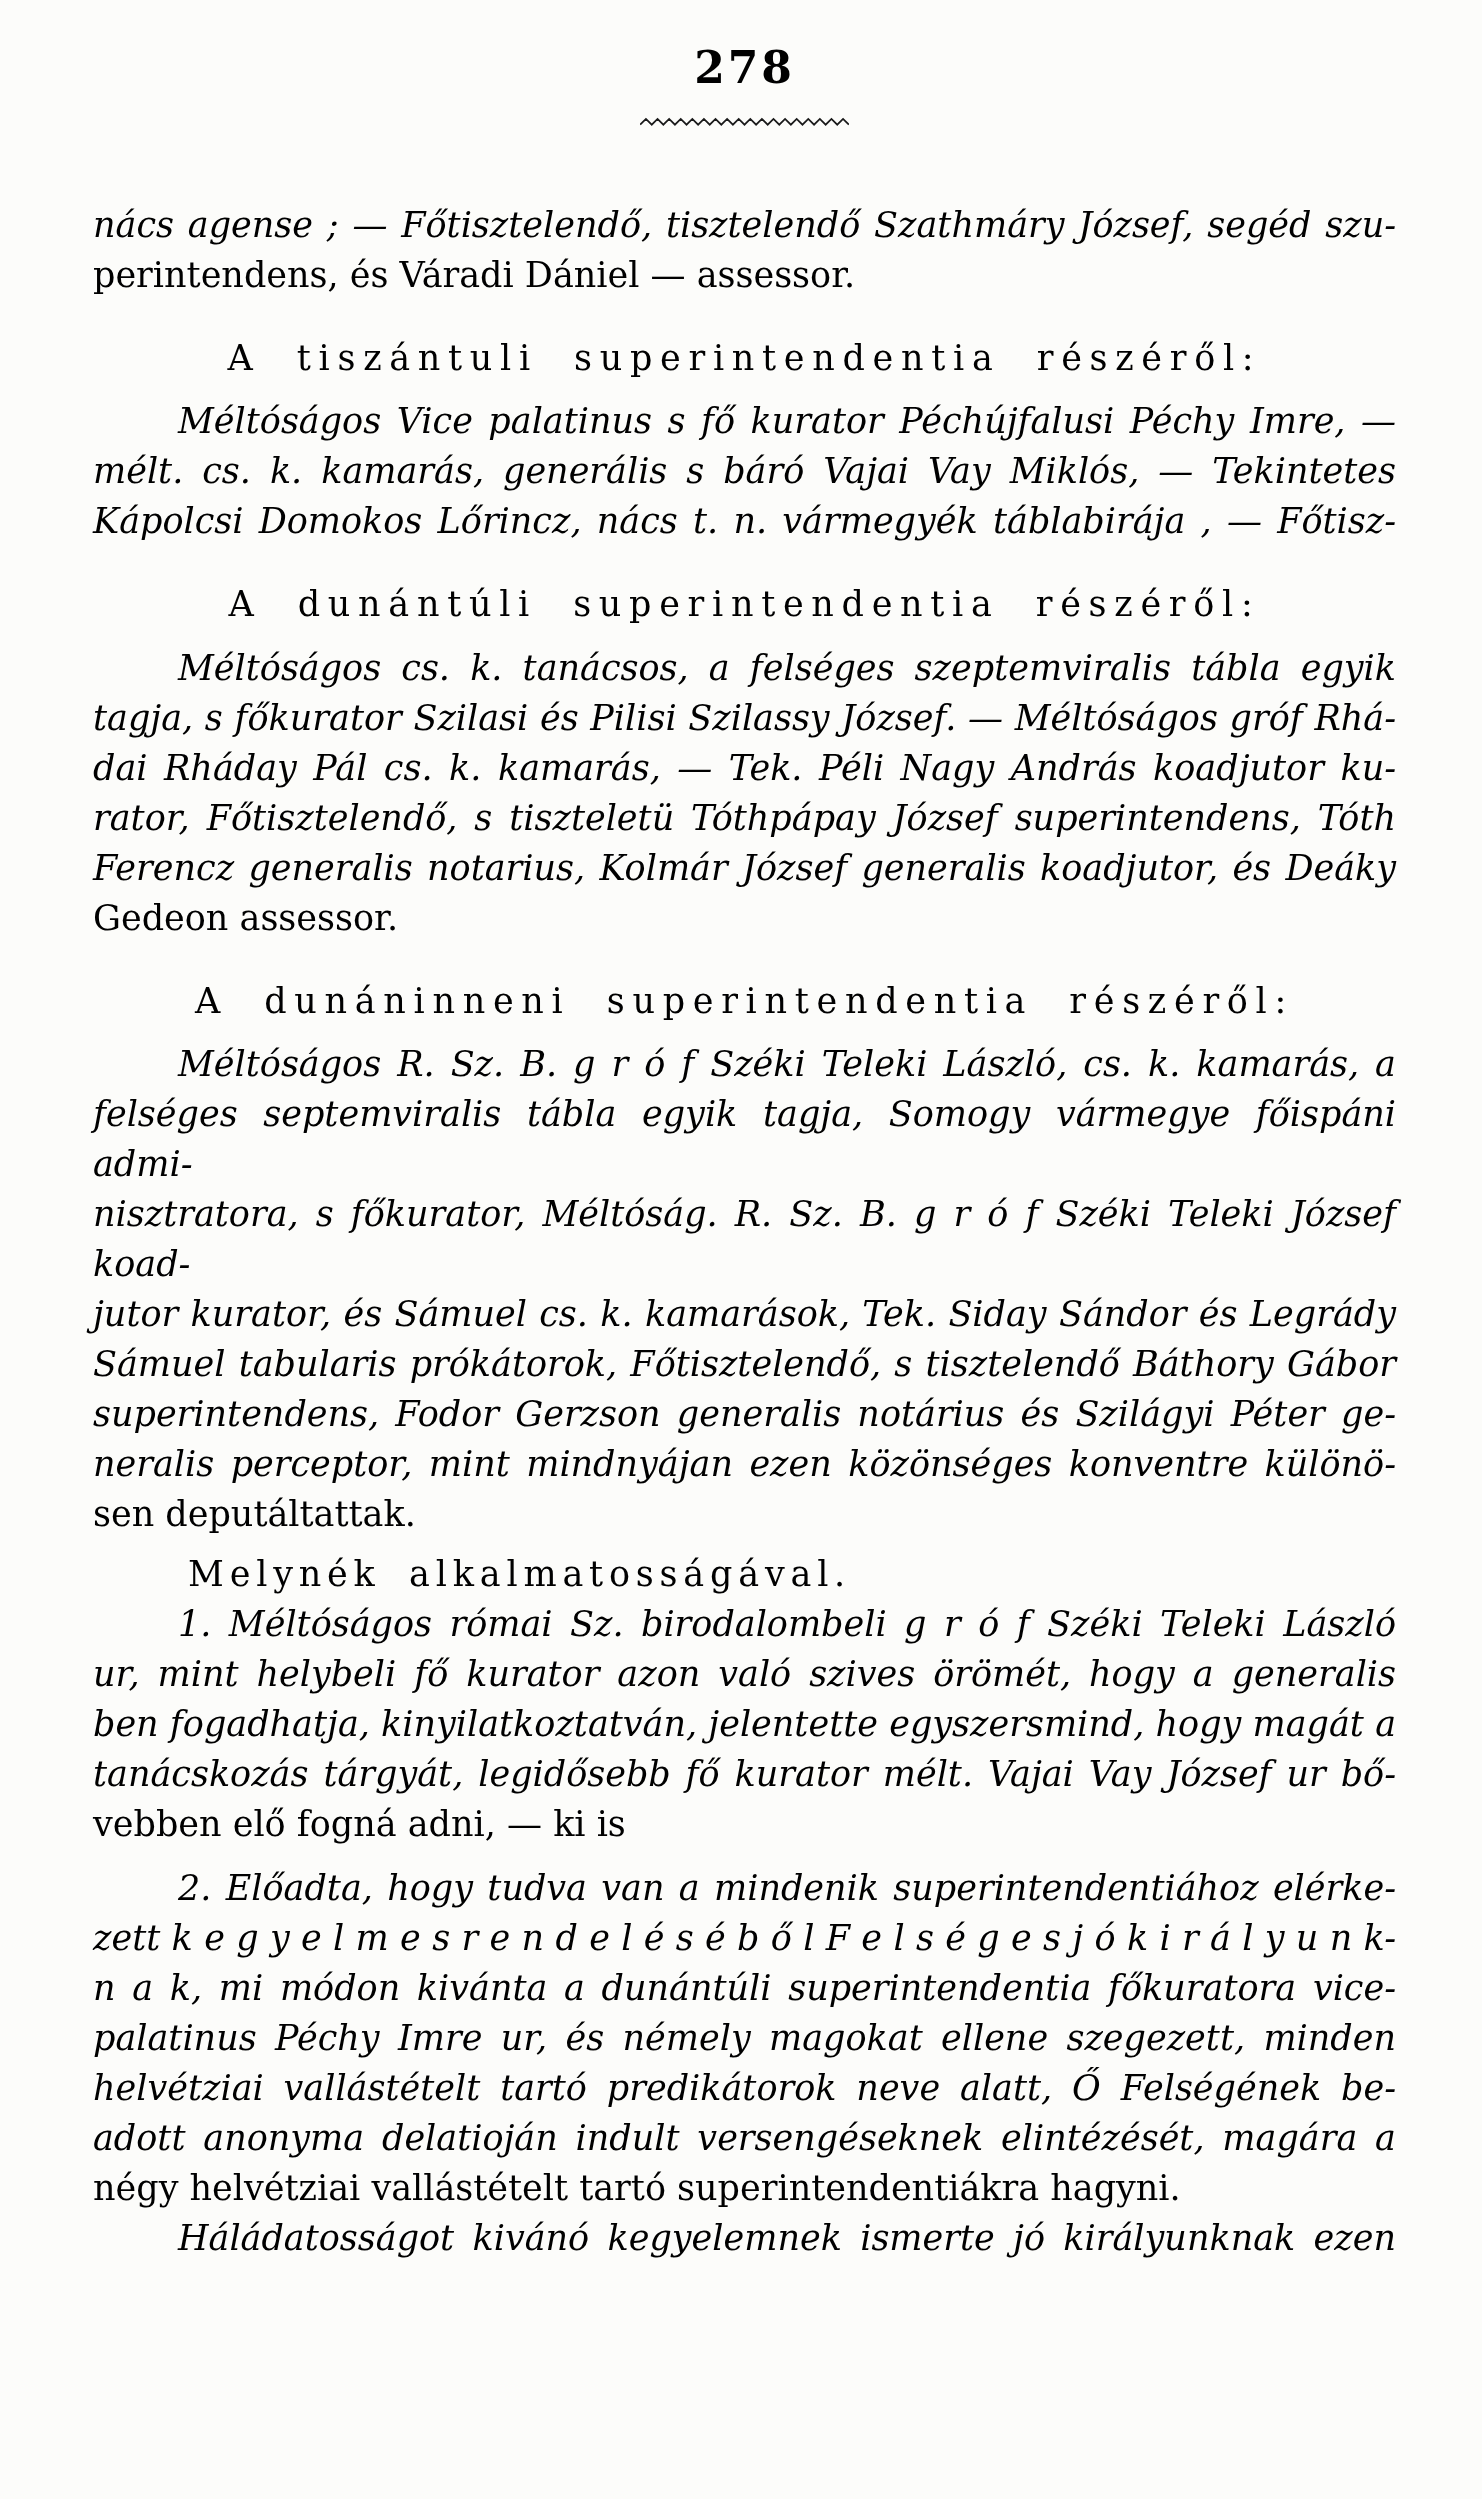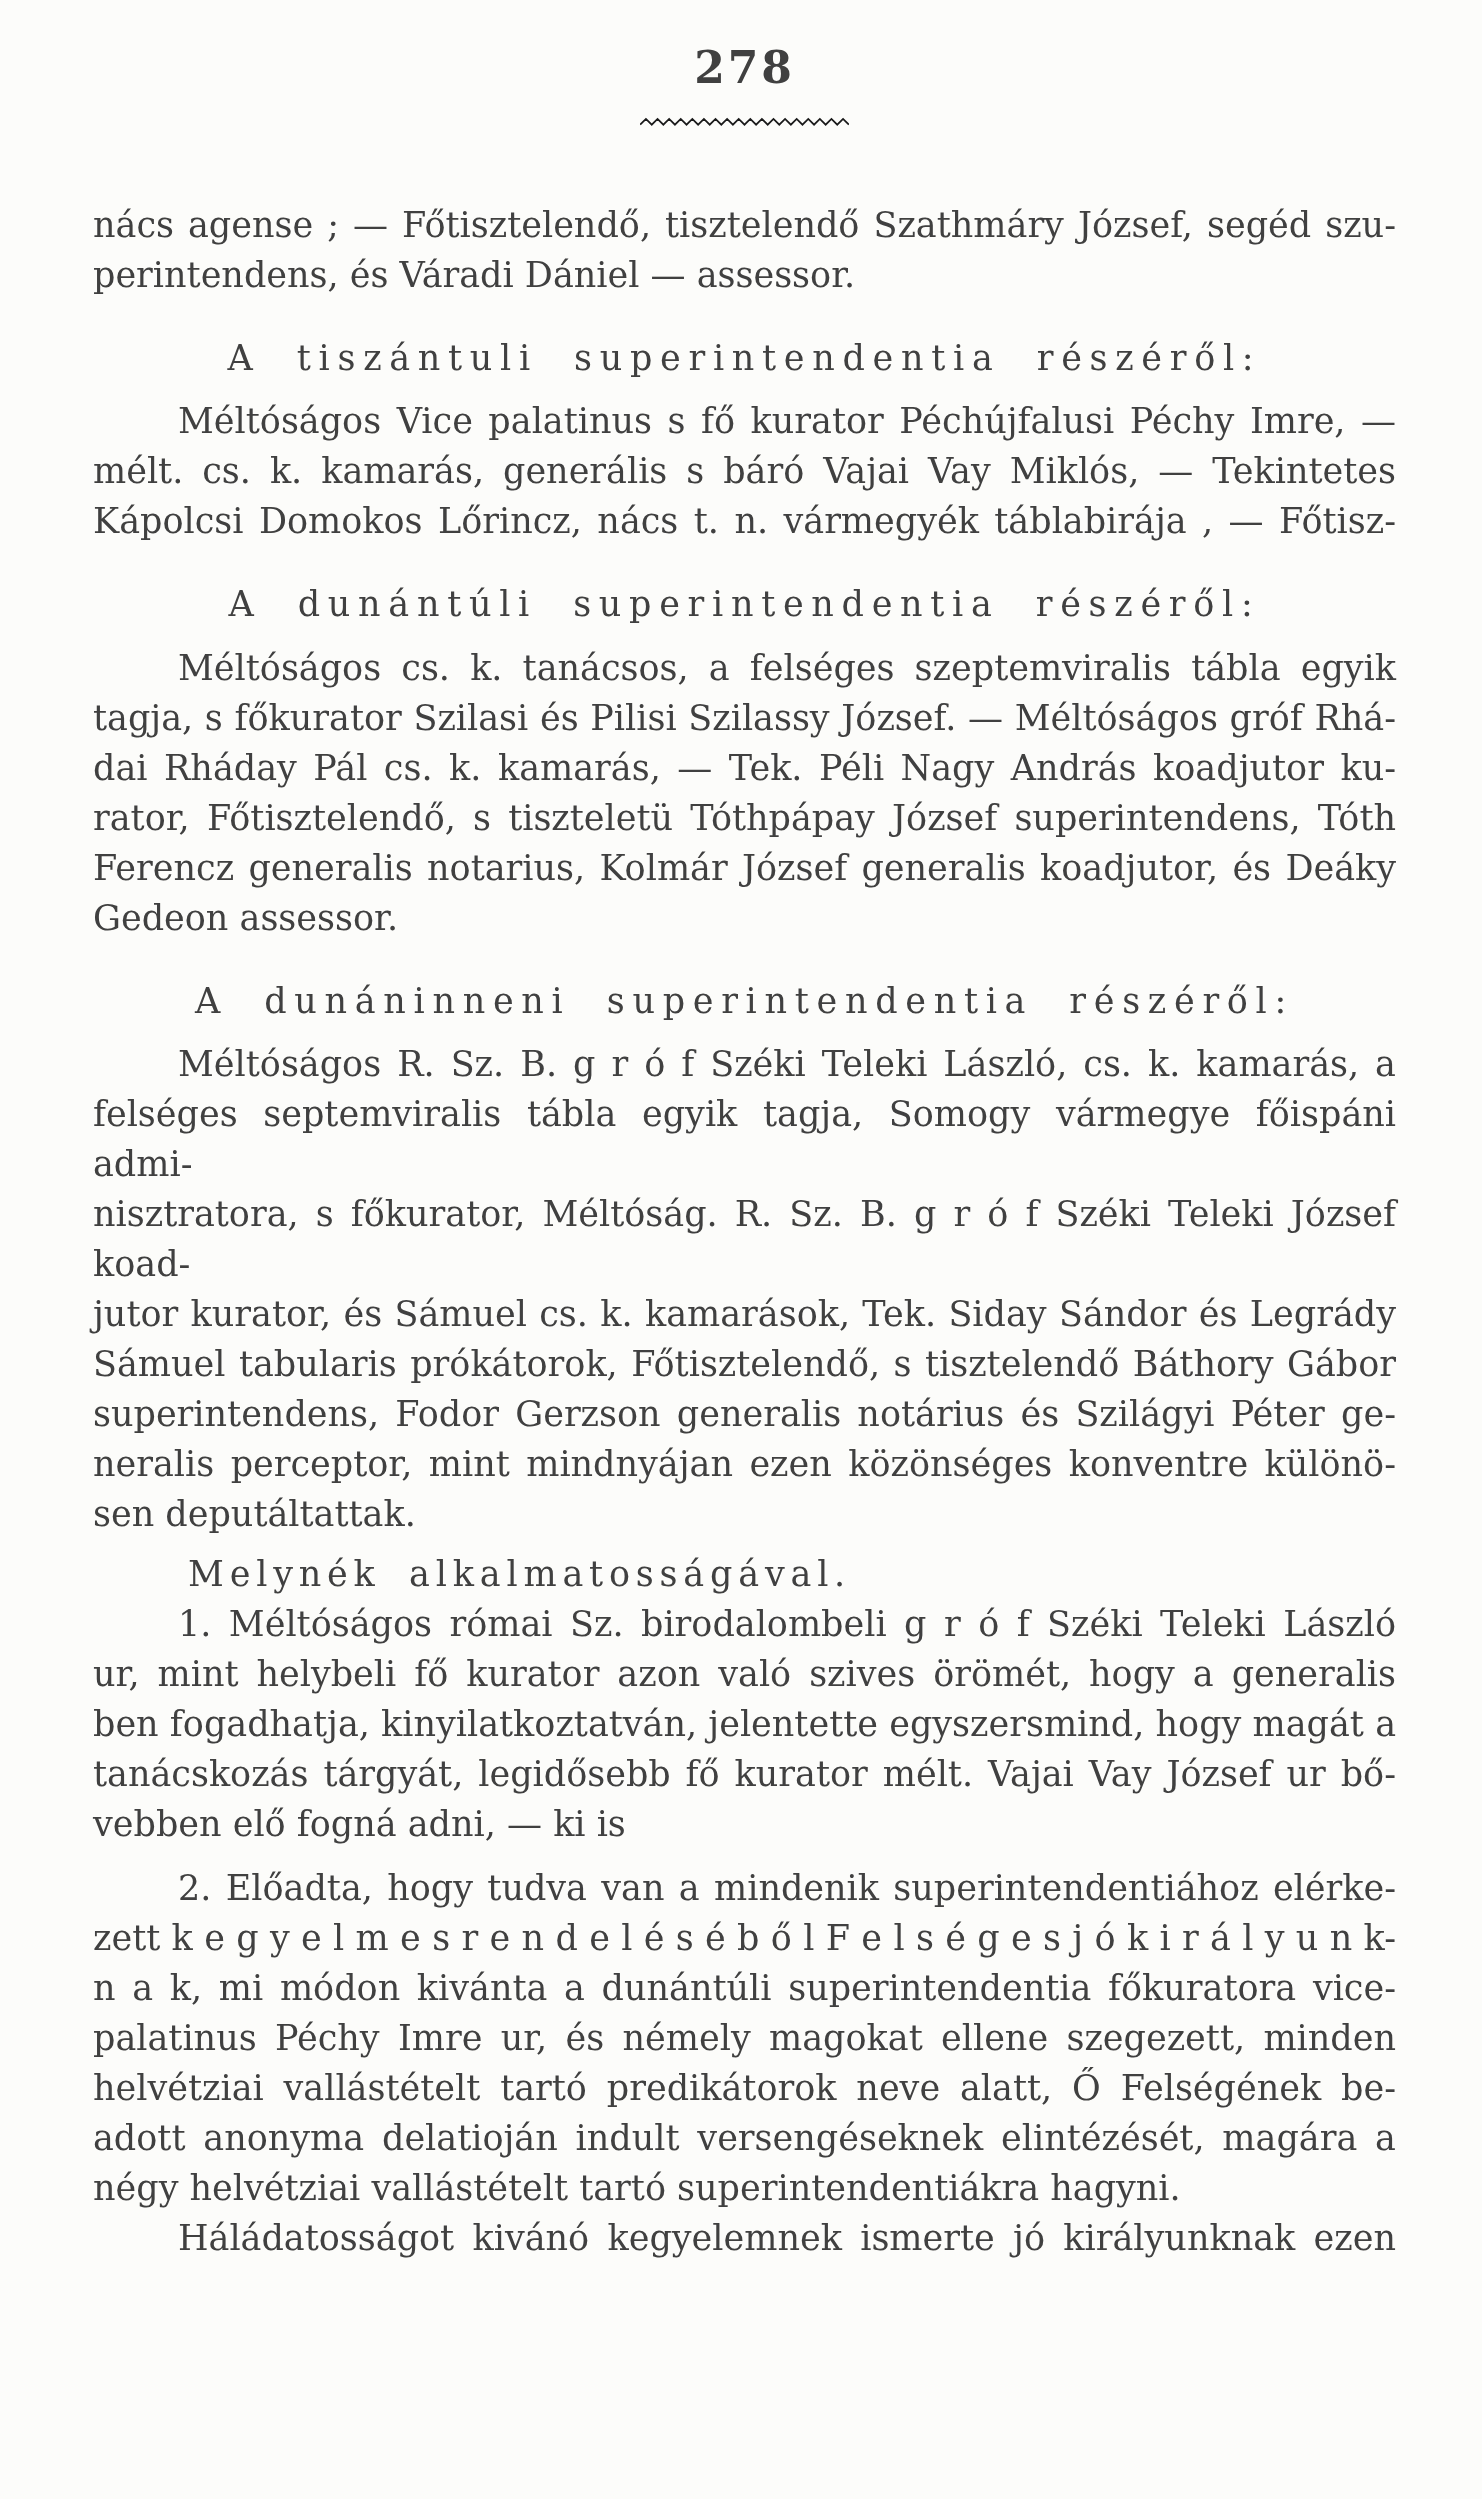--- a/index.html
+++ b/index.html
@@ -2,21 +2,21 @@
 <html><head>
 <meta charset="utf-8">
 <style>
   html,body { margin:0; padding:0; background:#ffffff; }
   .page {
     position:relative;
     width:1483px;
     height:2500px;
     margin:0;
     background:#fcfcfa;
-    color:#404040;
+    color:#000000;
     font-family:"DejaVu Serif","Liberation Serif",serif;
     font-size:35px;
     box-sizing:border-box;
     padding:42px 87px 0 93px;
     overflow:hidden;
   }
   .pagenum {
     text-align:center;
     font-size:44px;
     font-weight:bold;
@@ -24,20 +24,21 @@
     line-height:52px;
   }
   .wavy-wrap { text-align:center; margin-top:1.9px; }
   .line {
     line-height:50px;
     min-height:50px;
   }
   .just {
     text-align:justify;
     text-align-last:justify;
+    font-style:italic;
   }
   .ind { text-indent:85px; }
   .body-start { margin-top:64px; }
   .heading {
     text-align:center;
     letter-spacing:7.7px;
     word-spacing:17.4px;
     line-height:50px;
     margin:33px 0 13.5px 0;
   }

